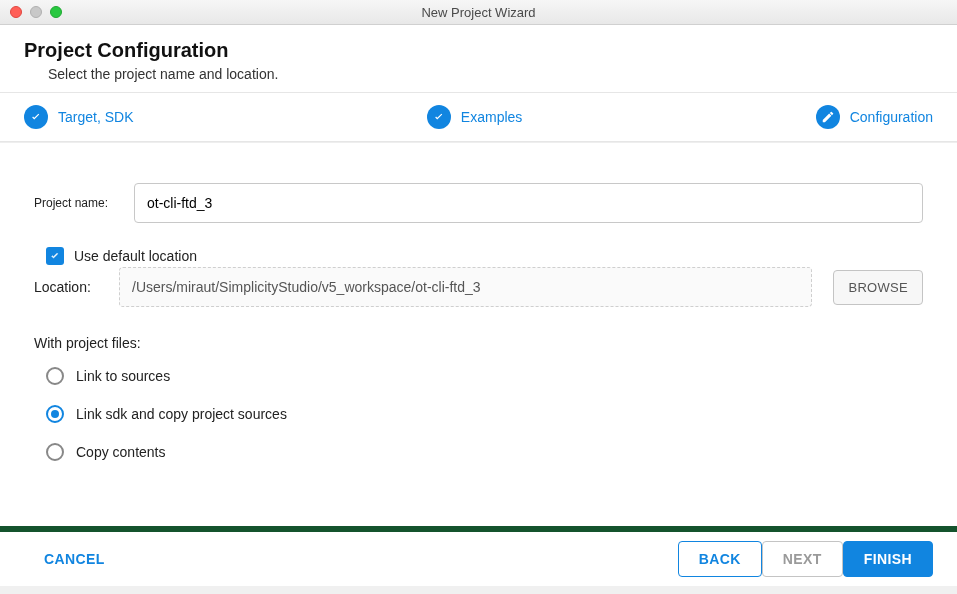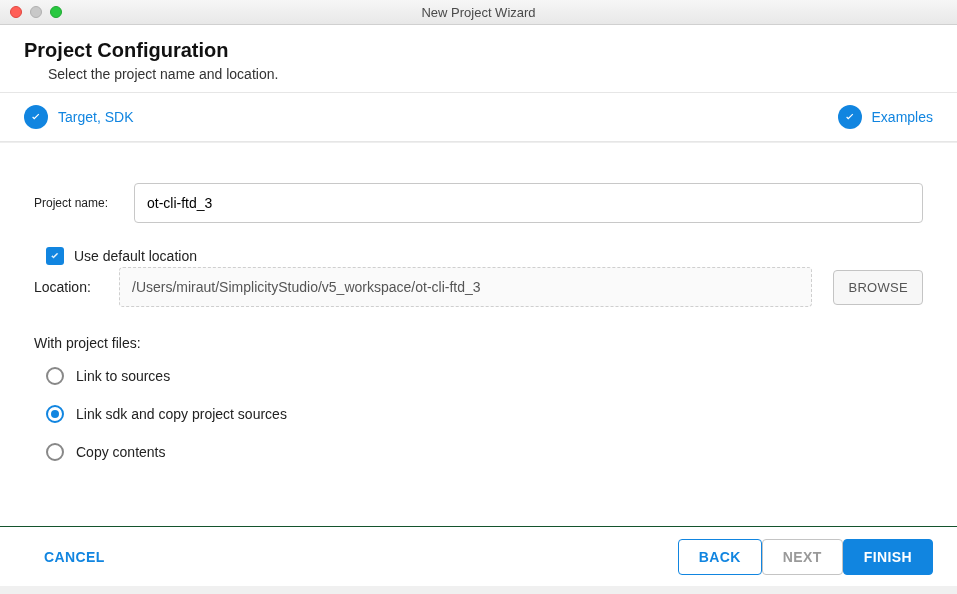--- a/index.html
+++ b/index.html
@@ -171,21 +171,21 @@
   .radio.selected::after {
     content: "";
     position: absolute;
     left: 3px; top: 3px;
     width: 8px; height: 8px;
     border-radius: 50%;
     background: #1185e0;
   }
   .footer {
     background: #fff;
-    border-top: 1px solid #14532d;
+    border-top: 6px solid #14532d;
     height: 60px;
     display: flex;
     align-items: center;
     justify-content: space-between;
     padding: 0 24px;
   }
   .footer-left { }
   .footer-right { display: flex; }
   .btn {
     font-size: 14px;
@@ -243,20 +243,28 @@
     </span>
     <span>Target, SDK</span>
   </div>
   <div class="step">
     <span class="step-icon">
       <svg viewBox="0 0 24 24">
           <path d="M9 16.2l-3.5-3.5 1.4-1.4L9 13.4l7.1-7.1 1.4 1.4z"></path>
         </svg>
     </span>
     <span>Examples</span>
+  </div>
+  <div class="step">
+    <span class="step-icon">
+      <svg viewBox="0 0 24 24">
+          <path d="M3 17.25V21h3.75L17.81 9.94l-3.75-3.75L3 17.25zM20.71 7.04a1 1 0 0 0 0-1.41l-2.34-2.34a1 1 0 0 0-1.41 0l-1.83 1.83 3.75 3.75 1.83-1.83z"></path>
+        </svg>
+    </span>
+    <span>Configuration</span>
   </div>
 </div>
 
 <div class="content">
 
   <div class="row">
     <div class="row-label">Project name:</div>
     <input class="text-input" type="text" value="ot-cli-ftd_3" style="">
   </div>
 

